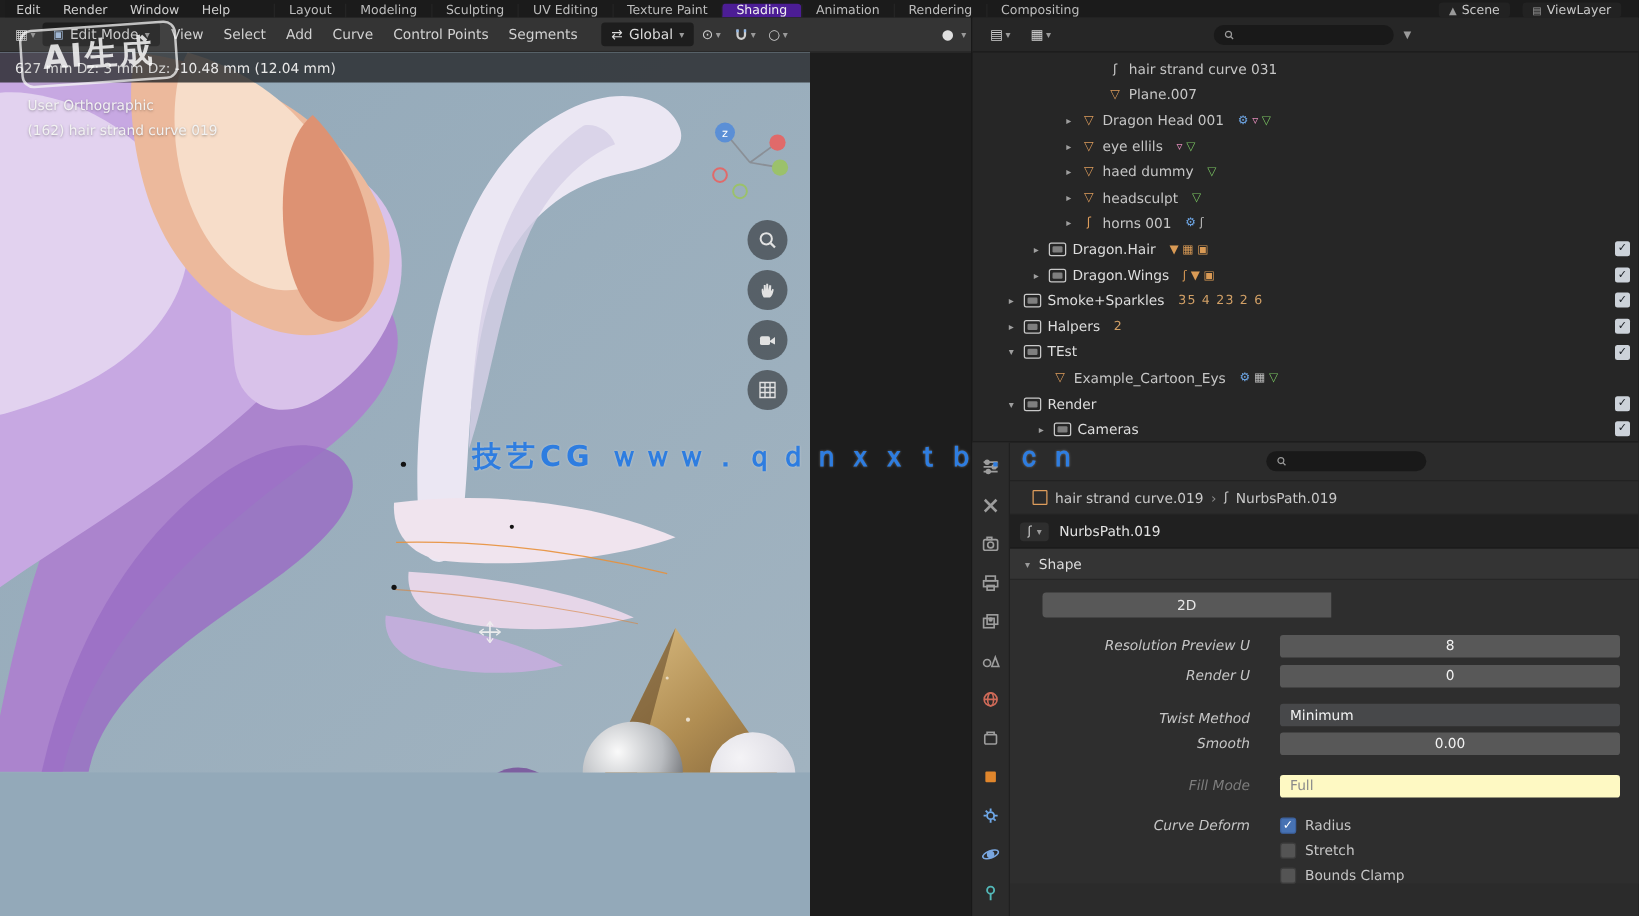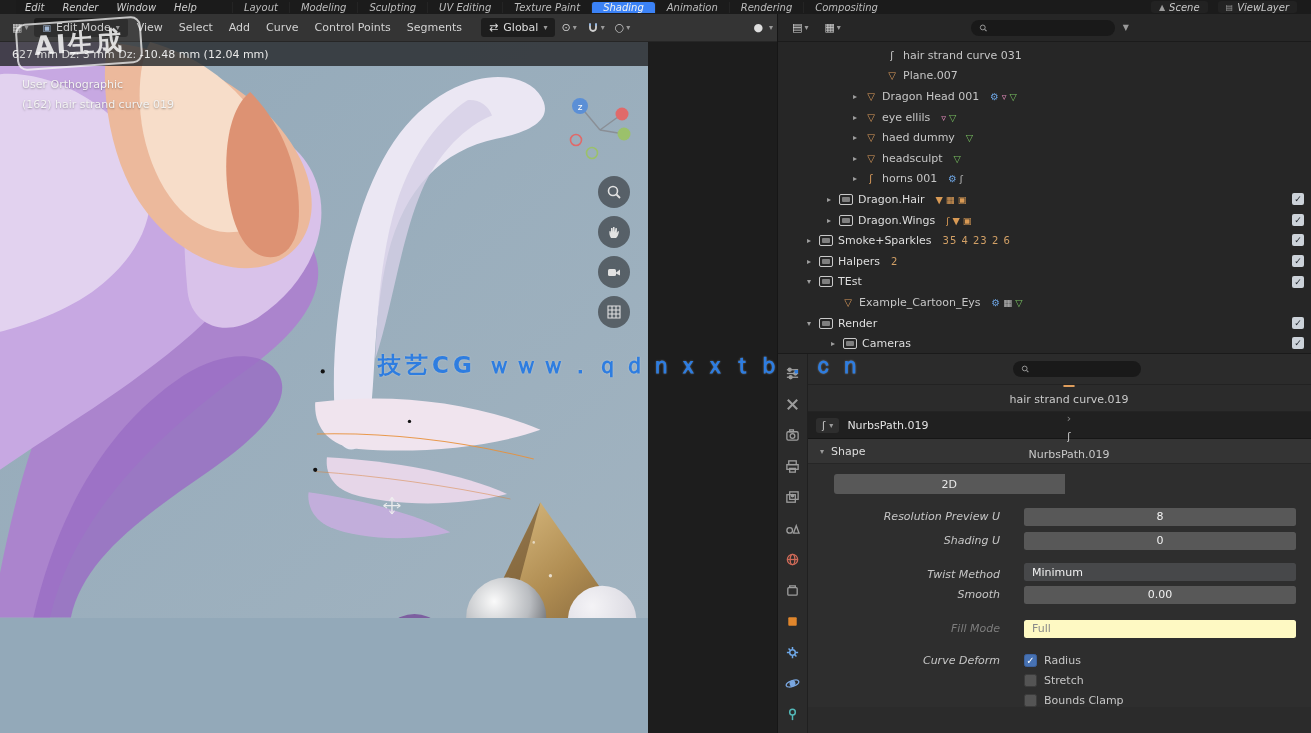--- a/index.html
+++ b/index.html
@@ -1,25 +1,25 @@
 <!DOCTYPE html>
 <html><head>
 <meta charset="utf-8">
 <style>
   html,body{margin:0;padding:0;background:#111;}
   .app{position:relative;width:1311px;height:733px;overflow:hidden;background:#1d1d1d;
        font-family:"DejaVu Sans","Liberation Sans",sans-serif;font-size:11px;color:#c5c5c5;
        -webkit-font-smoothing:antialiased;}
   
-  .menubar{position:absolute;left:16px;top:0;right:0;height:14px;background:#1b1b1b;border-bottom:1px solid #141414;
-           display:flex;align-items:center;font-size:10px;color:#cfcfcf;overflow:hidden;font-style:italic;}
+  .menubar{position:absolute;left:4px;top:0;right:0;height:14px;background:#1b1b1b;border-bottom:1px solid #141414;
+           display:flex;align-items:flex-end;font-size:10px;color:#cfcfcf;overflow:hidden;}
   .mi{padding:0 9px;cursor:default;}
   .wtabs{display:flex;margin-left:26px;}
   .wtab{padding:0 11px;border-left:1px solid #242424;color:#bdbdbd;}
-  .wtab.active{background:#3b82f6;color:#f0f0f0;border-radius:3px 3px 0 0;}
+  .wtab.active{background:#4c1d95;color:#f0f0f0;border-radius:3px 3px 0 0;}
   .scenebar{margin-left:auto;display:flex;align-items:center;gap:10px;margin-right:14px;color:#c9c9c9;}
   .spill{display:flex;align-items:center;gap:4px;background:#222;border-radius:3px;padding:0 8px;height:12px;}
   .tinyglyph{font-size:8px;color:#9a9a9a;}
   
   .vheader{position:absolute;left:0;top:14px;width:777px;height:28px;background:#343434;border-bottom:1px solid #262626;
            display:flex;align-items:center;gap:2px;padding-left:8px;box-sizing:border-box;}
   .iconbtn{display:flex;align-items:center;gap:2px;color:#cfcfcf;padding:2px 4px;border-radius:3px;}
   .pillbtn{display:flex;align-items:center;gap:5px;background:#1d1d1d;border-radius:3px;padding:3px 8px;color:#dcdcdc;}
   .vmenu{padding:3px 7px;color:#d2d2d2;}
   .arrow{font-size:8px;color:#9a9a9a;}
@@ -63,21 +63,21 @@
           font-size:9px;line-height:12px;text-align:center;color:#20252b;}
   .ocheck:after{content:"✓";}
   
   .props{position:absolute;left:0;top:339px;right:0;bottom:0;background:#2b2b2b;border-top:1px solid #1a1a1a;}
   .ptabs{position:absolute;left:0;top:0;bottom:0;width:30px;background:#2b2b2b;border-right:1px solid #202020;
          display:flex;flex-direction:column;align-items:center;padding-top:8px;box-sizing:border-box;gap:9px;}
   .ptab{width:26px;height:22px;display:flex;align-items:center;justify-content:center;border-radius:3px;}
   .pmain{position:absolute;left:30px;right:0;top:0;bottom:0;}
   .pheader{height:30px;display:flex;align-items:center;border-bottom:1px solid #222;}
   .pheader .searchpill{margin-left:205px;width:112px;}
-  .pbreadcrumb{height:26px;display:flex;align-items:center;gap:6px;padding-left:18px;color:#c9c9c9;border-bottom:1px solid #232323;flex-direction:column;}
+  .pbreadcrumb{height:26px;display:flex;align-items:center;gap:6px;padding-left:18px;color:#c9c9c9;border-bottom:1px solid #232323;}
   .bc-objicon{width:10px;height:10px;border:1.4px solid #de9d5c;border-radius:1px;}
   .pdatablock{height:26px;background:#202020;border-bottom:1px solid #161616;display:flex;align-items:center;gap:8px;padding-left:8px;}
   .dbpill{display:flex;align-items:center;gap:4px;background:#2e2e2e;border-radius:3px;padding:2px 6px;color:#cfcfcf;}
   .psection{background:#2e2e2e;}
   .psection-h{height:24px;background:#343434;display:flex;align-items:center;gap:7px;padding-left:12px;
               color:#dcdcdc;border-bottom:1px solid #262626;font-size:11px;}
   .pcontent{padding:8px 8px 0 0;}
   .dimtoggle{display:flex;height:20px;margin:2px 8px 12px 26px;}
   .dimbtn{flex:1;display:flex;align-items:center;justify-content:center;background:#585858;color:#e8e8e8;}
   .dimbtn:first-child{border-radius:3px 0 0 3px;margin-right:1px;}
@@ -563,21 +563,21 @@
             <div class="dimtoggle">
               <span class="dimbtn">2D</span>
               <span class="dimbtn active">3D</span>
             </div>
 
             <div class="prow">
               <span class="plabel">Resolution Preview U</span>
               <span class="pval">8</span>
             </div>
             <div class="prow">
-              <span class="plabel">Shading U</span>
+              <span class="plabel">Render U</span>
               <span class="pval">0</span>
             </div>
 
             <div class="prow gap8">
               <span class="plabel">Twist Method</span>
               <span class="pval dd">Minimum</span>
             </div>
             <div class="prow">
               <span class="plabel">Smooth</span>
               <span class="pval">0.00</span>

